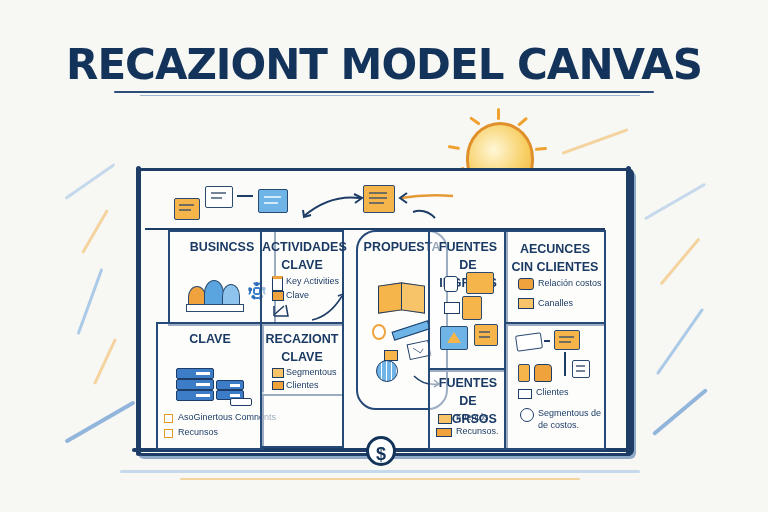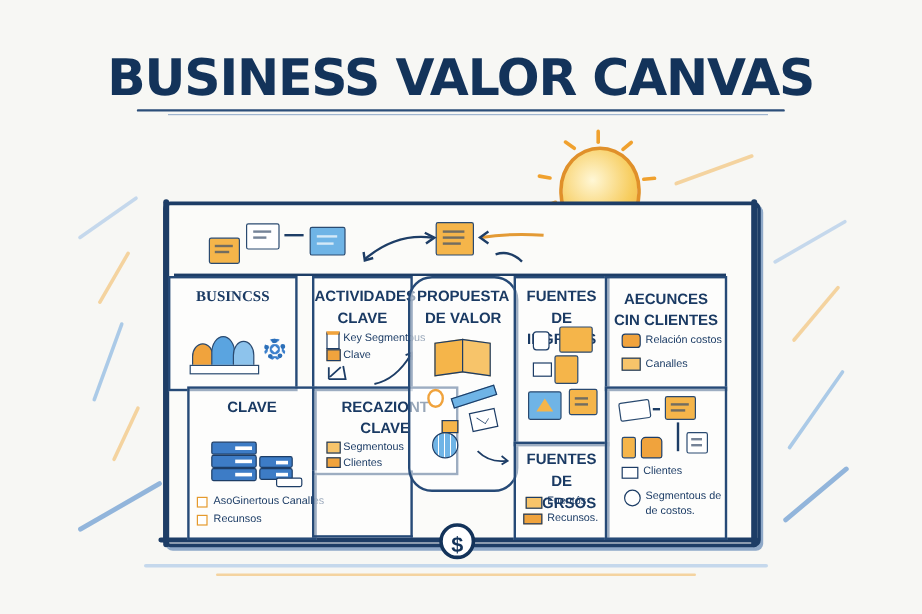--- a/index.html
+++ b/index.html
@@ -83,21 +83,21 @@
   <div class="stroke" style="left:60px;top:420px;width:80px;height:4px;background:#3f7fc6;transform:rotate(-30deg)"></div>
   <div class="stroke" style="left:640px;top:200px;width:70px;height:3px;background:#9cc0e6;transform:rotate(-30deg)"></div>
   <div class="stroke" style="left:650px;top:260px;width:60px;height:3px;background:#f3b65a;transform:rotate(-50deg)"></div>
   <div class="stroke" style="left:640px;top:340px;width:80px;height:3px;background:#6ea6dc;transform:rotate(-55deg)"></div>
   <div class="stroke" style="left:645px;top:410px;width:70px;height:4px;background:#3f7fc6;transform:rotate(-40deg)"></div>
   <div class="stroke" style="left:560px;top:140px;width:70px;height:3px;background:#f3b65a;transform:rotate(-20deg)"></div>
   <div class="stroke" style="left:120px;top:470px;width:520px;height:3px;background:#9cc0e6;"></div>
   <div class="stroke" style="left:180px;top:478px;width:400px;height:2px;background:#f3b65a;"></div>
 </div>
 
-<div class="title">BUSINESS VALOR CANVAS</div>
+<div class="title">RECAZIONT MODEL CANVAS</div>
 <div class="title-rule"></div>
 <div class="title-rule2"></div>
 
 <div>
   <div class="ray" style="left:497px;top:108px;width:3px;height:12px;"></div>
   <div class="ray" style="left:470px;top:116px;transform:rotate(35deg);width:12px"></div>
   <div class="ray" style="left:518px;top:124px;transform:rotate(-40deg);width:12px"></div>
   <div class="ray" style="left:448px;top:145px;transform:rotate(10deg);width:12px"></div>
   <div class="ray" style="left:535px;top:148px;transform:rotate(-5deg);width:12px"></div>
   <div class="ray" style="left:455px;top:170px;transform:rotate(-20deg);width:10px"></div>
@@ -138,21 +138,21 @@
   <path d="M3 20 L4 27 L11 25" stroke="#1d3d66" stroke-width="2" fill="none"></path>
 </svg>
 <svg class="arrow" style="left:395px;top:186px" width="60" height="40">
   <path d="M58 10 Q 30 8 6 12" stroke="#e39a35" stroke-width="2.5" fill="none"></path>
   <path d="M12 7 L5 12 L12 17" stroke="#1d3d66" stroke-width="2" fill="none"></path>
   <path d="M40 32 Q 30 22 18 26" stroke="#1d3d66" stroke-width="2" fill="none"></path>
 </svg>
 
 <div class="topbar"></div>
 
-<div class="cell" style="left:140px;top:230px;width:104px;height:92px;font-family:Liberation Serif, serif;">
+<div class="cell" style="left:168px;top:230px;width:104px;height:92px;">
   <div class="cell-title" style="top:6px;">
     <div>BUSINCSS</div>
   </div>
   <div class="people" style="position:absolute;left:16px;top:46px;width:60px;height:34px;">
     <div class="p" style="left:2px;top:8px;width:16px;height:20px;background:#f0a33d"></div>
     <div class="p" style="left:18px;top:2px;width:18px;height:26px;background:#5aa4e0"></div>
     <div class="p" style="left:36px;top:6px;width:16px;height:22px;background:#8dc3ec"></div>
     <div style="position:absolute;left:0;top:26px;width:56px;height:6px;background:#fff;border:1.5px solid #2a4a70"></div>
   </div>
   <div class="gear" style="left:78px;top:50px;width:18px;height:18px;border-width:4px;"></div>
@@ -164,59 +164,58 @@
   </div>
   <div>
     <div class="server" style="left:18px;top:44px;width:36px;height:9px"></div>
     <div class="server" style="left:18px;top:55px;width:36px;height:9px"></div>
     <div class="server" style="left:18px;top:66px;width:36px;height:9px"></div>
     <div class="server" style="left:58px;top:56px;width:26px;height:8px"></div>
     <div class="server" style="left:58px;top:66px;width:26px;height:8px"></div>
     <div class="server" style="left:72px;top:74px;width:20px;height:6px;background:#fff"></div>
   </div>
   <div class="sq" style="left:6px;top:90px"></div>
-  <div class="small-label" style="left:20px;top:88px">AsoGinertous Canalles</div>
+  <div class="small-label" style="left:20px;top:88px">AsoGinertous Comnents</div>
   <div class="sq" style="left:6px;top:105px"></div>
   <div class="small-label" style="left:20px;top:103px">Recunsos</div>
 </div>
 
 <div class="cell" style="left:260px;top:230px;width:80px;height:92px;">
   <div class="cell-title" style="top:6px;">
     <div>ACTIVIDADES</div>
     <div>CLAVE</div>
   </div>
   <div style="position:absolute;left:10px;top:44px;width:9px;height:11px;border:1.5px solid #1d3d66;background:#fff;border-top:3px solid #f0a33d"></div>
-  <div class="small-label" style="left:24px;top:44px">Key Segmentous</div>
+  <div class="small-label" style="left:24px;top:44px">Key Activities</div>
   <div style="position:absolute;left:10px;top:59px;width:10px;height:8px;border:1.5px solid #1d3d66;background:#f0a33d"></div>
   <div class="small-label" style="left:24px;top:58px">Clave</div>
   <svg style="position:absolute;left:10px;top:70px" width="18" height="16">
     <path d="M2 14 L2 4 M2 14 L16 14 L14 3 M3 12 L12 4" stroke="#1d3d66" stroke-width="1.5" fill="none"></path>
   </svg>
   <svg style="position:absolute;left:48px;top:56px" width="36" height="34">
     <path d="M2 32 Q 20 28 32 8" stroke="#1d3d66" stroke-width="1.5" fill="none"></path>
     <path d="M28 8 L33 6 L33 12" stroke="#1d3d66" stroke-width="1.5" fill="none"></path>
   </svg>
 </div>
 
-<div class="cell" style="left:260px;top:322px;width:80px;height:70px;padding-left:38px;">
+<div class="cell" style="left:260px;top:322px;width:80px;height:70px;">
   <div class="cell-title" style="top:6px;">
     <div>RECAZIONT</div>
     <div>CLAVE</div>
   </div>
   <div style="position:absolute;left:10px;top:44px;width:10px;height:8px;border:1.5px solid #1d3d66;background:#f7c46a"></div>
   <div class="small-label" style="left:24px;top:43px">Segmentous</div>
   <div style="position:absolute;left:10px;top:57px;width:10px;height:7px;border:1.5px solid #1d3d66;background:#f0a33d"></div>
   <div class="small-label" style="left:24px;top:56px">Clientes</div>
 </div>
 <div class="cell" style="left:260px;top:392px;width:80px;height:54px;border-top:none;"></div>
 
-<div class="cell" style="left:340px;top:230px;width:88px;height:176px;border-radius:20px;">
+<div class="cell" style="left:356px;top:230px;width:88px;height:176px;border-radius:20px;">
   <div class="cell-title" style="top:6px;">
     <div>PROPUESTA</div>
-    <div>DE VALOR</div>
   </div>
   <div style="position:absolute;left:20px;top:50px;width:48px;height:30px;">
     <div style="position:absolute;left:0;top:2px;width:22px;height:26px;background:#f5b54a;border:1.5px solid #1d3d66;transform:skewY(-8deg)"></div>
     <div style="position:absolute;left:23px;top:2px;width:22px;height:26px;background:#f7c46a;border:1.5px solid #1d3d66;transform:skewY(8deg)"></div>
   </div>
   <div style="position:absolute;left:14px;top:92px;width:10px;height:12px;border-radius:50%;border:2px solid #f0a33d;background:#fff"></div>
   <div style="position:absolute;left:34px;top:94px;width:36px;height:7px;background:#6fb4e6;border:1.5px solid #1d3d66;transform:rotate(-18deg)"></div>
   <div style="position:absolute;left:50px;top:110px;width:20px;height:14px;border:1.5px solid #1d3d66;background:#fff;transform:rotate(-12deg)">
     <div style="position:absolute;left:2px;top:1px;width:14px;height:8px;border-bottom:1.5px solid #1d3d66;border-right:1.5px solid #1d3d66;transform:rotate(45deg) scale(.6);transform-origin:center"></div>
   </div>

